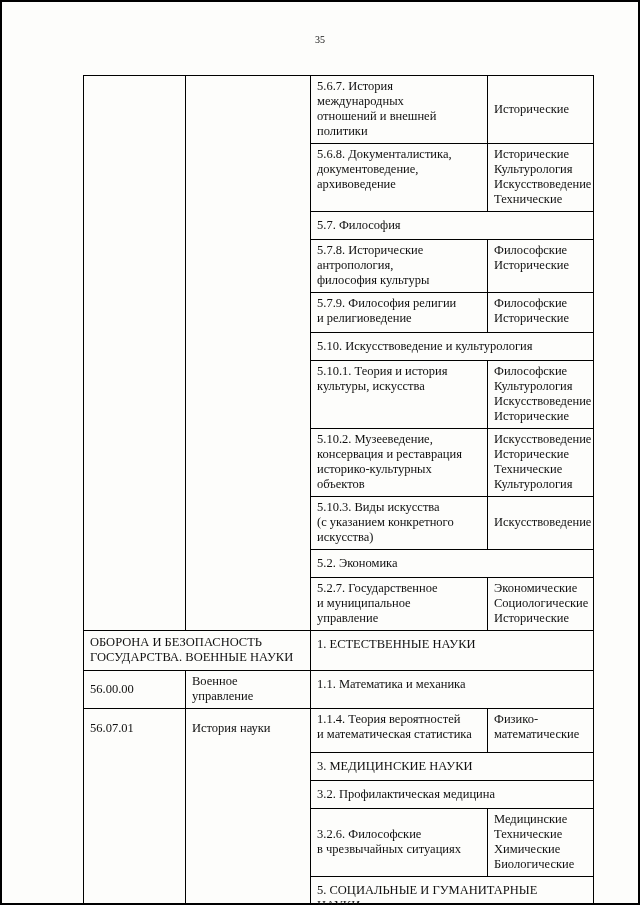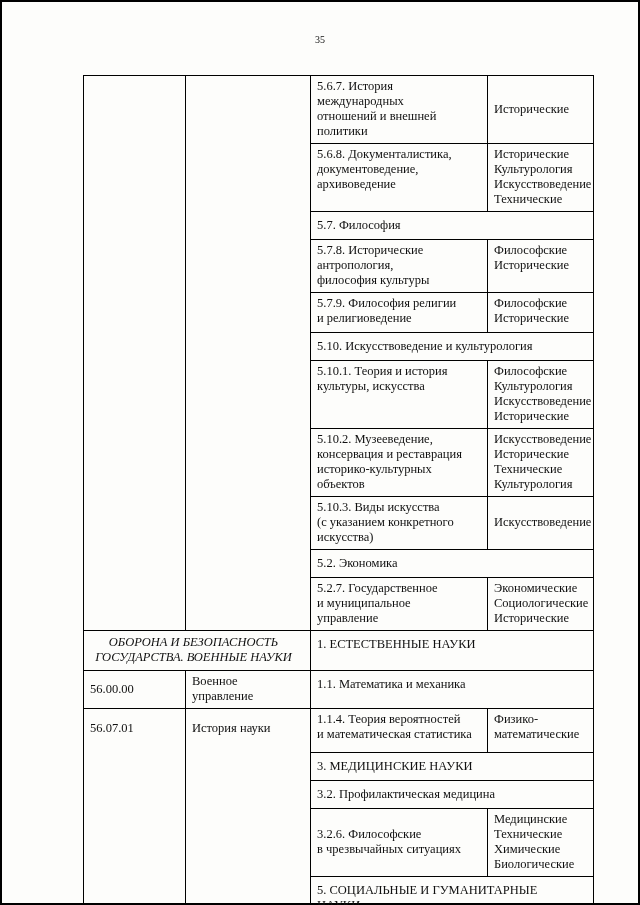--- a/index.html
+++ b/index.html
@@ -43,24 +43,23 @@
     vertical-align: top;
     white-space: pre-line;
     overflow: hidden;
   }
   td.section {
     white-space: normal;
     padding-top: 6px;
     padding-bottom: 6px;
   }
   td.category {
-    text-align: center;
+    text-align: left;
     vertical-align: middle;
     white-space: pre-line;
-    font-style: italic;
   }
   td.code, td.name {
     text-align: left;
     vertical-align: middle;
     white-space: normal;
   }
   td.top {
     vertical-align: top;
     padding-top: 12px;
   }

